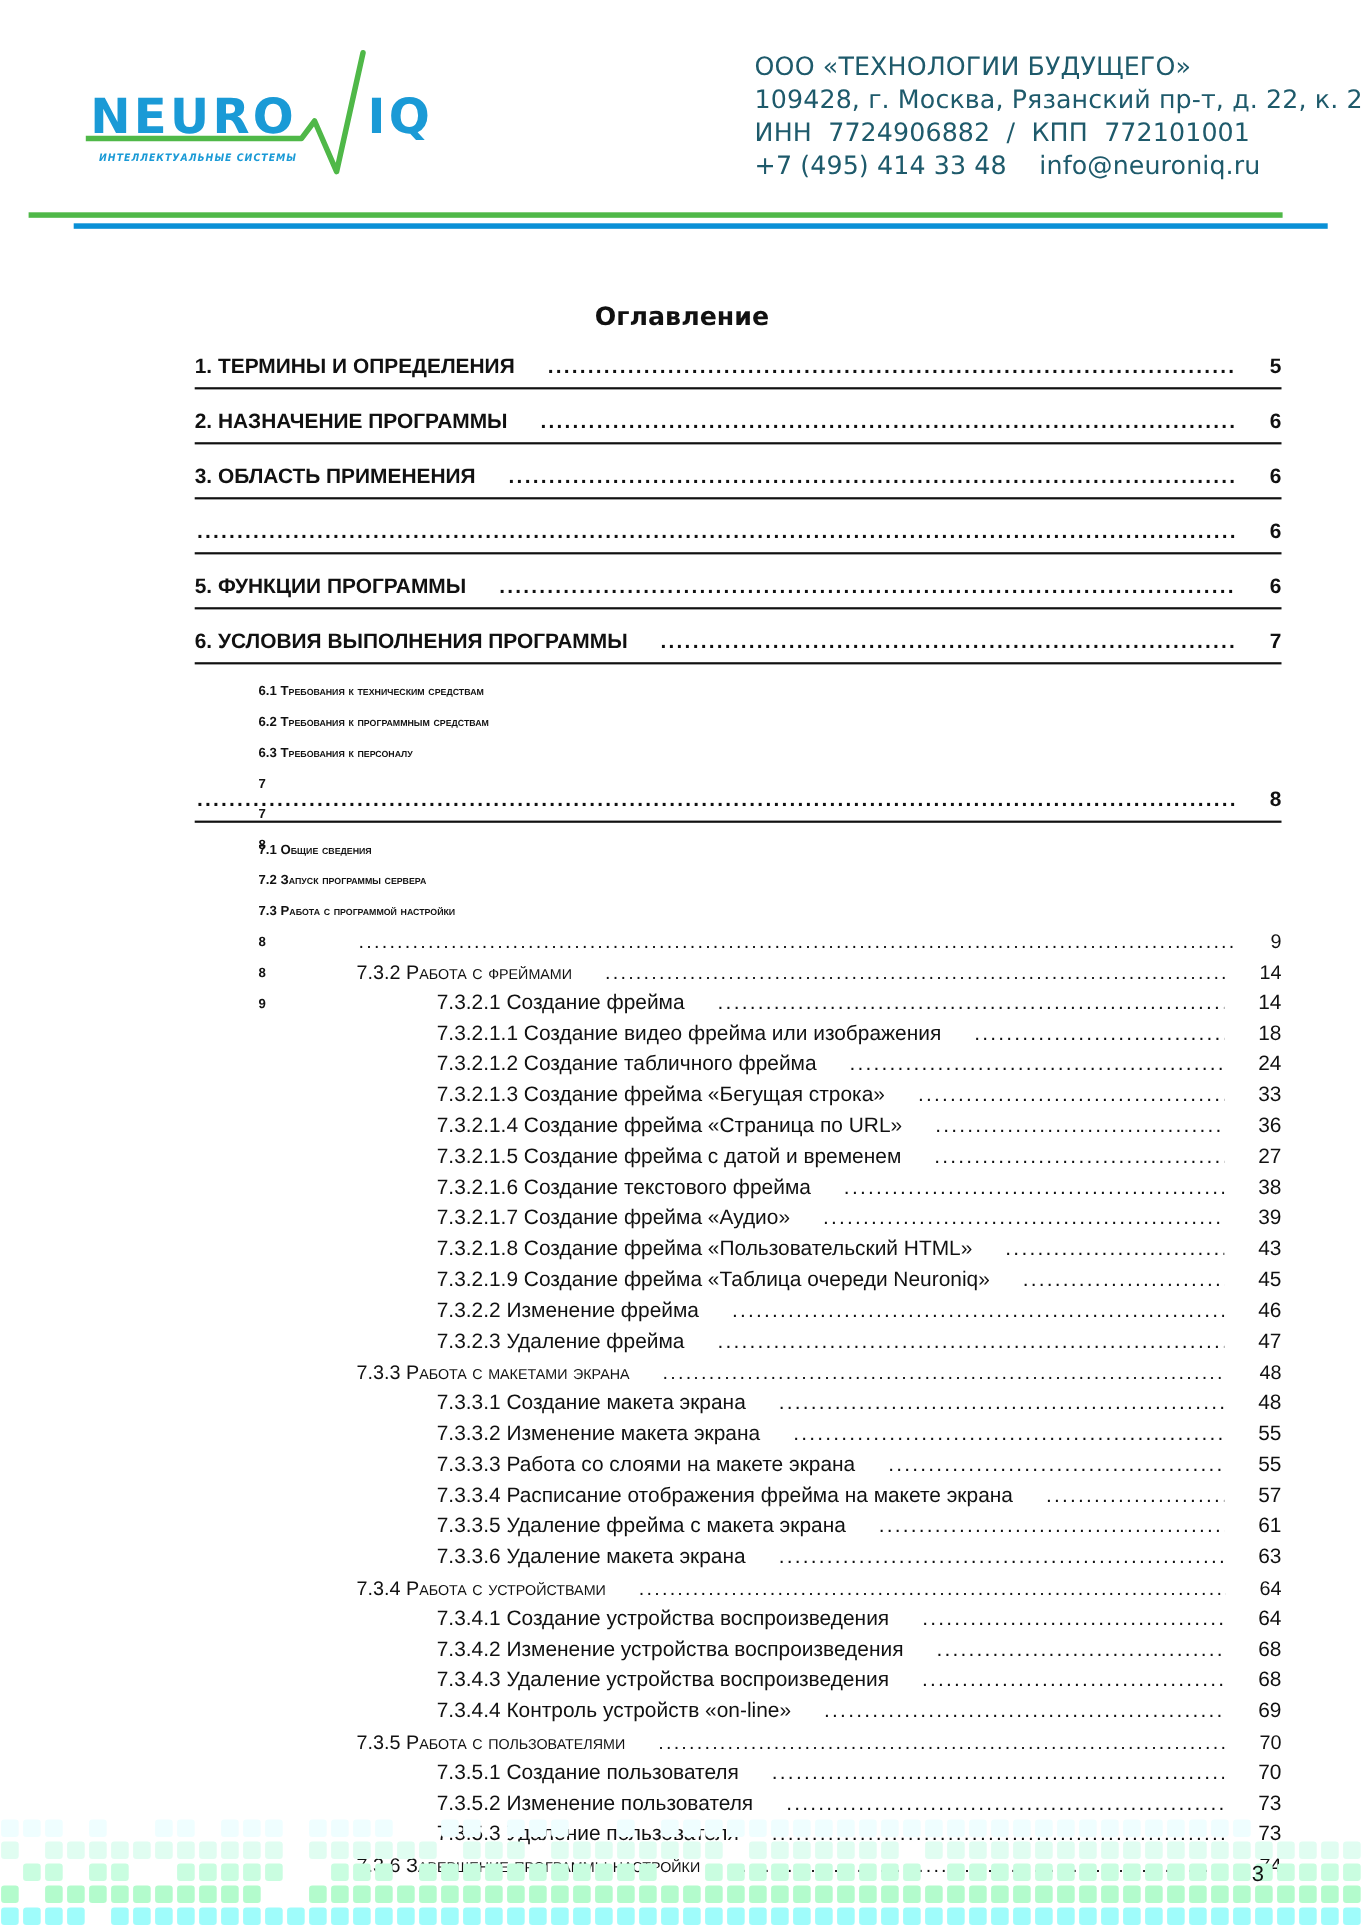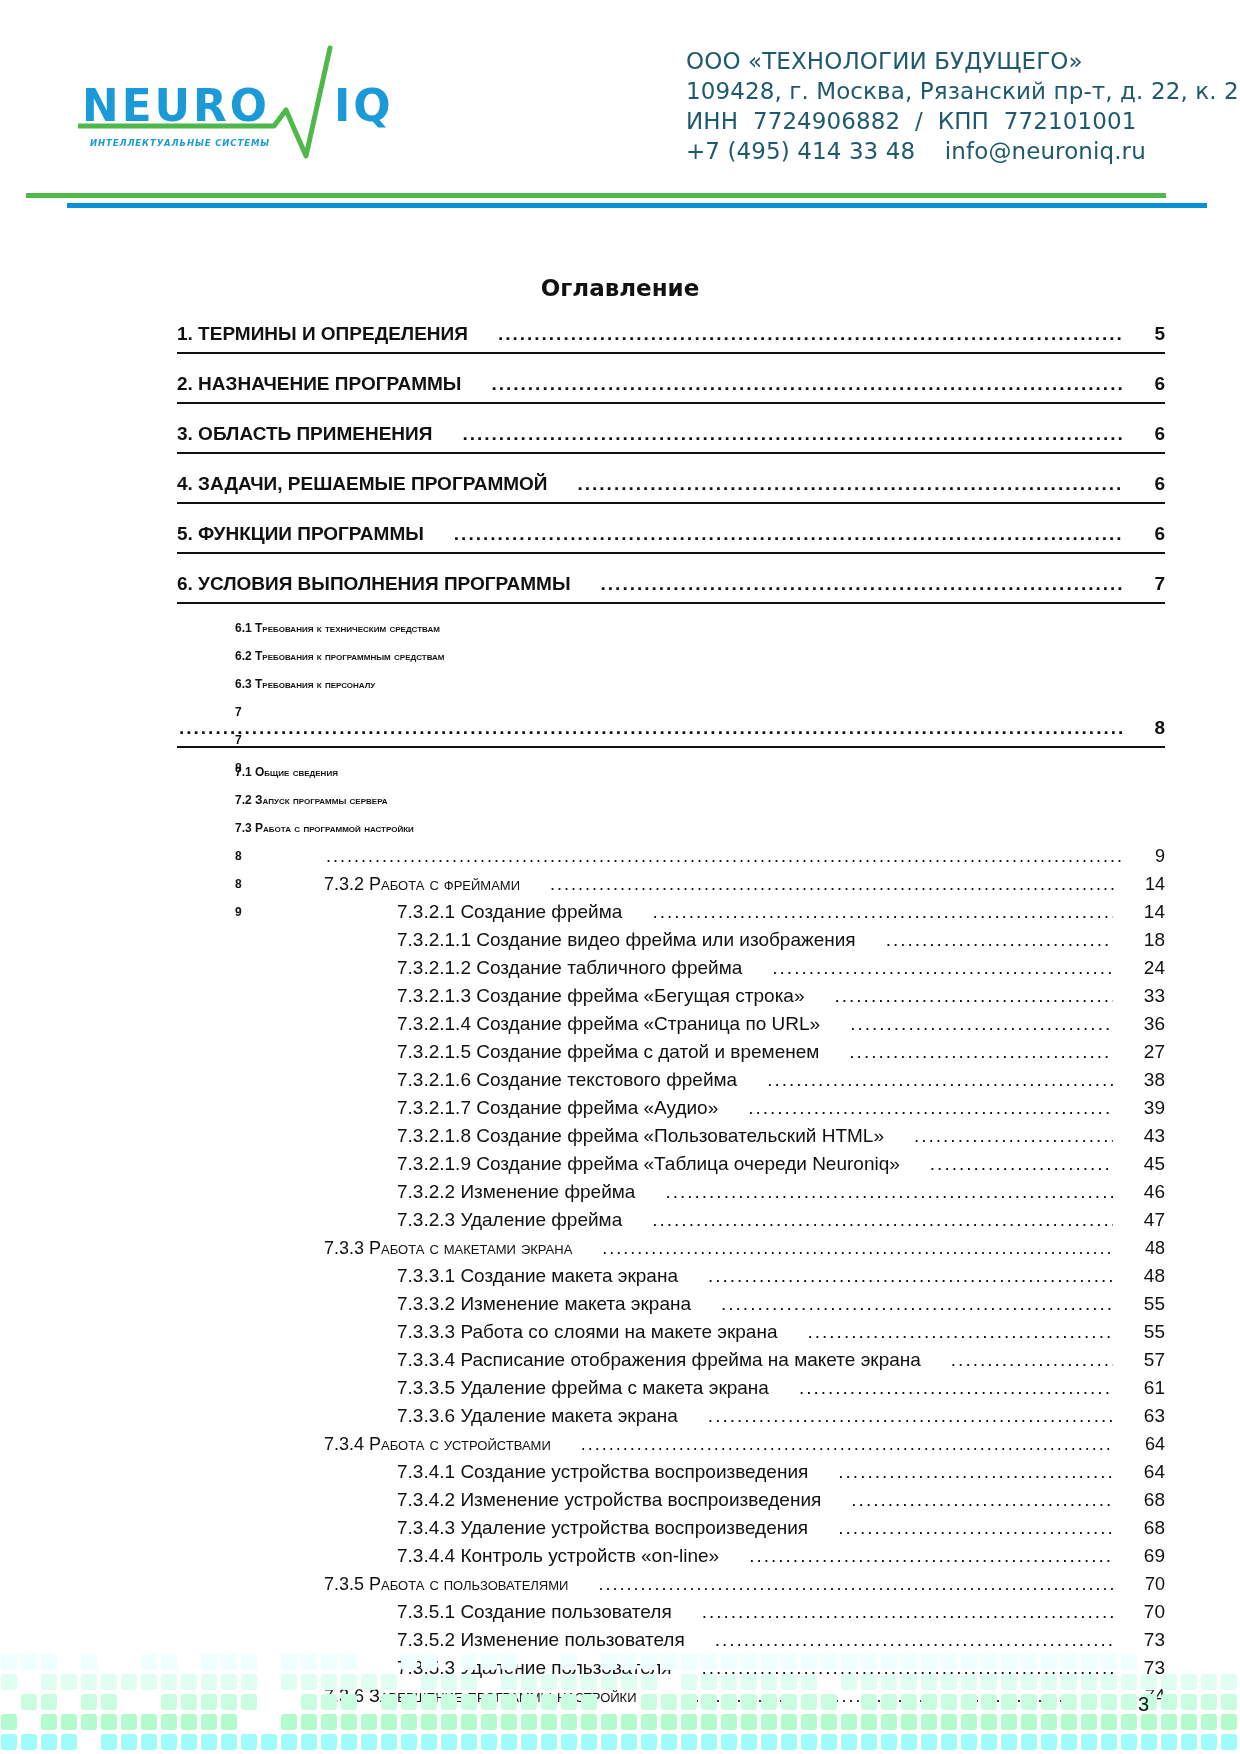--- a/index.html
+++ b/index.html
@@ -86,21 +86,20 @@
       <span class="t">2. НАЗНАЧЕНИЕ ПРОГРАММЫ</span>
       <span class="leader"></span>
       <span class="p">6</span>
     </div>
     <div class="toc-row lvl1 gap-before">
       <span class="t">3. ОБЛАСТЬ ПРИМЕНЕНИЯ </span>
       <span class="leader"></span>
       <span class="p">6</span>
     </div>
     <div class="toc-row lvl1 gap-before">
-      <span class="t">4. ЗАДАЧИ, РЕШАЕМЫЕ ПРОГРАММОЙ</span>
       <span class="leader"></span>
       <span class="p">6</span>
     </div>
     <div class="toc-row lvl1 gap-before">
       <span class="t">5. ФУНКЦИИ ПРОГРАММЫ</span>
       <span class="leader"></span>
       <span class="p">6</span>
     </div>
     <div class="toc-row lvl1 gap-before">
       <span class="t">6. УСЛОВИЯ ВЫПОЛНЕНИЯ ПРОГРАММЫ</span>

